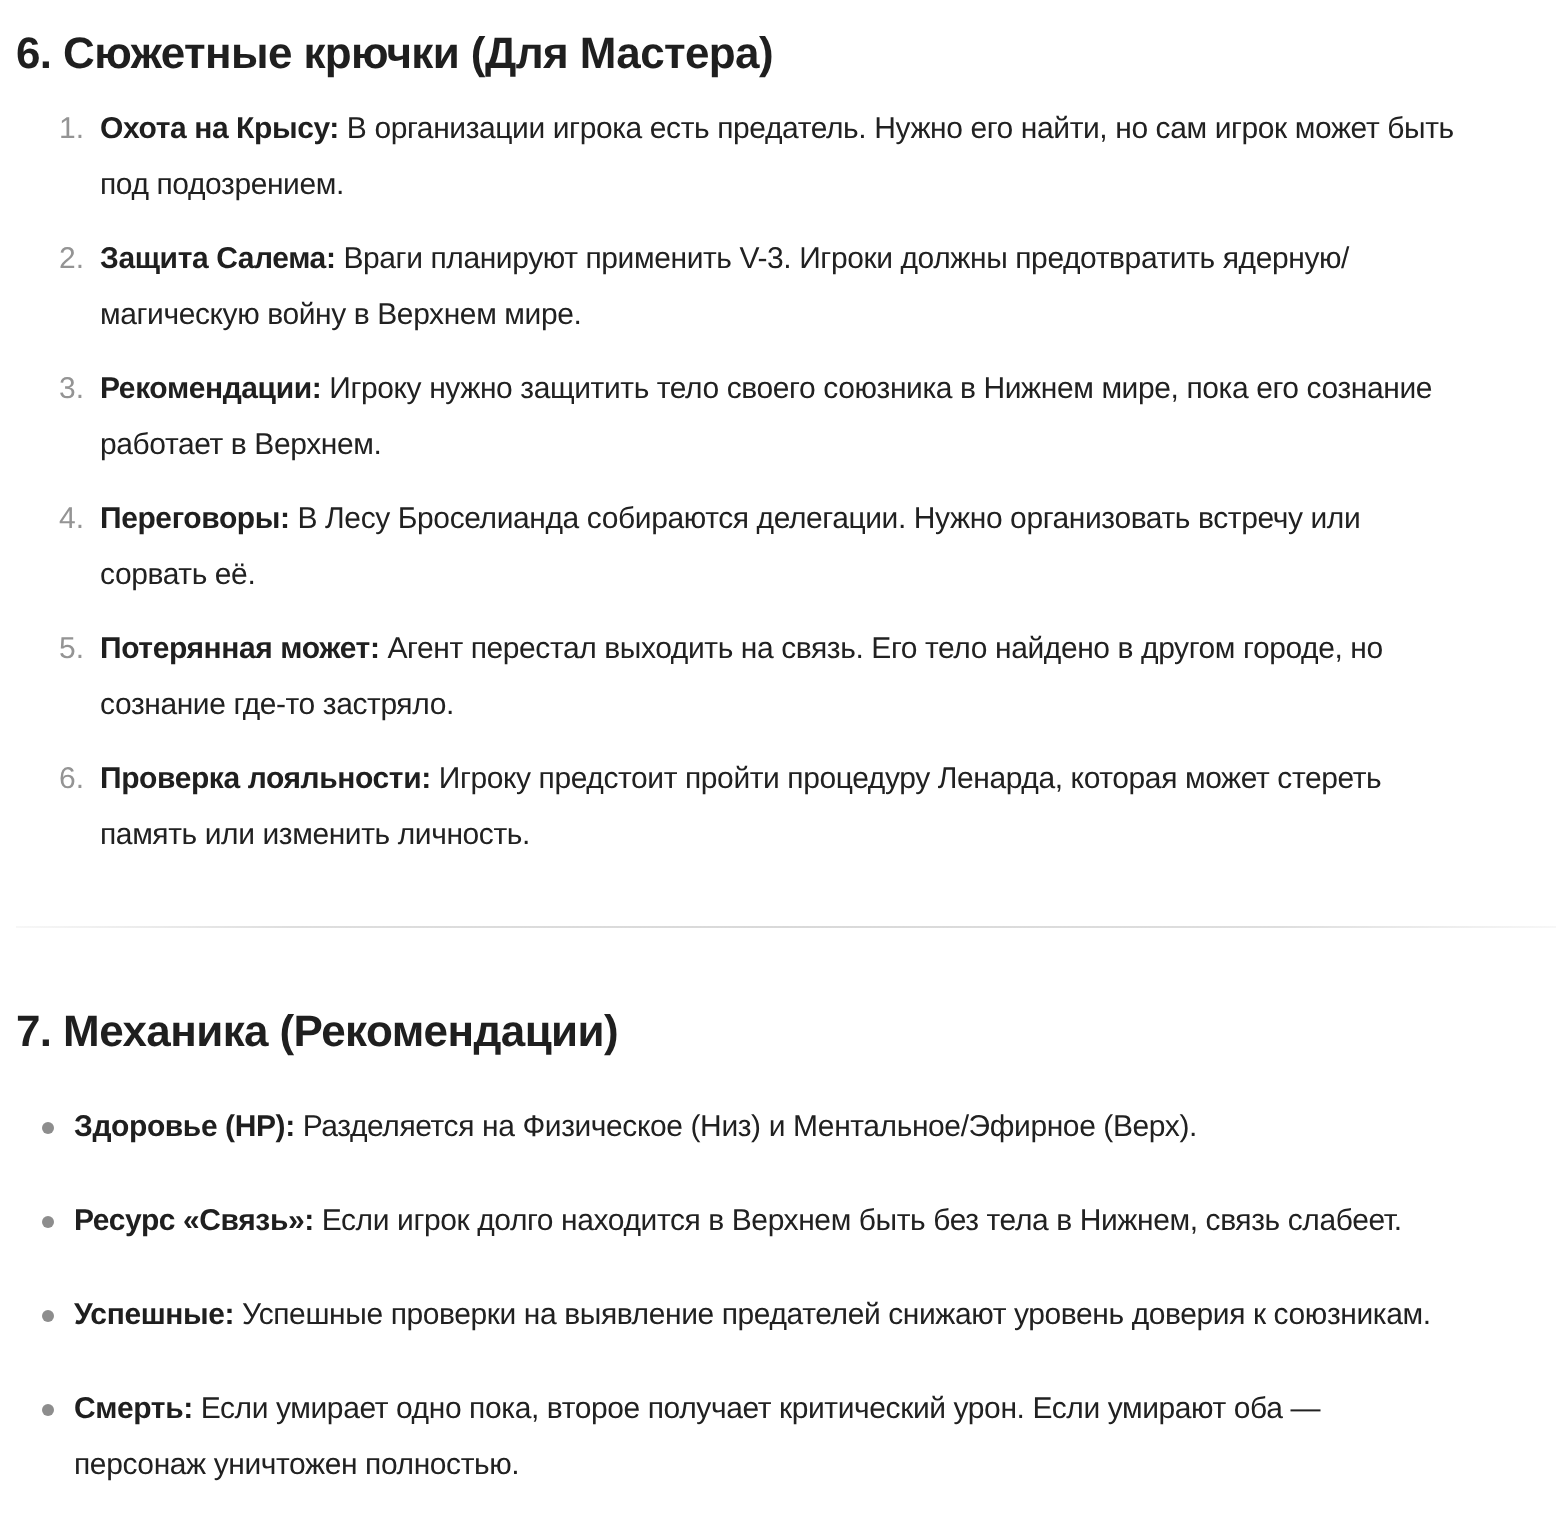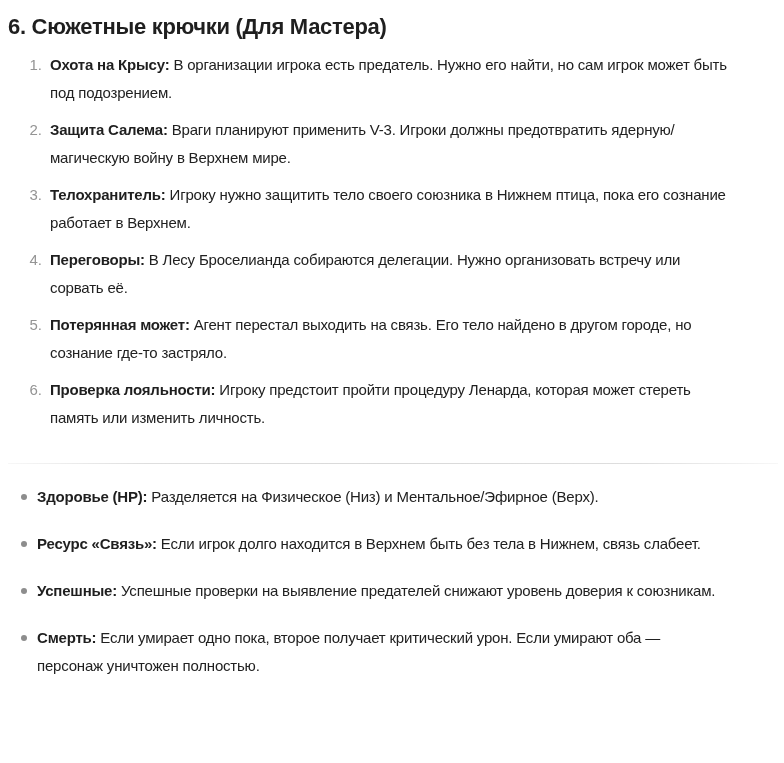--- a/index.html
+++ b/index.html
@@ -82,32 +82,33 @@
 
 <div class="doc">
 
   <h2 class="section-title">6. Сюжетные крючки (Для Мастера)</h2>
 
   <ol class="hook-list">
     <li><strong>Охота на Крысу:</strong><span> В организации игрока есть предатель. Нужно его найти, но сам игрок может быть
 под подозрением.</span></li>
     <li><strong>Защита Салема:</strong><span> Враги планируют применить V-3. Игроки должны предотвратить ядерную/
 магическую войну в Верхнем мире.</span></li>
-    <li><strong>Телохранитель:</strong><span> Игроку нужно защитить тело своего союзника в Нижнем птица, пока его сознание
+    <li><strong>Рекомендации:</strong><span> Игроку нужно защитить тело своего союзника в Нижнем мире, пока его сознание
 работает в Верхнем.</span></li>
     <li><strong>Переговоры:</strong><span> В Лесу Броселианда собираются делегации. Нужно организовать встречу или
 сорвать её.</span></li>
     <li><strong>Потерянная может:</strong><span> Агент перестал выходить на связь. Его тело найдено в другом городе, но
 сознание где-то застряло.</span></li>
     <li><strong>Проверка лояльности:</strong><span> Игроку предстоит пройти процедуру Ленарда, которая может стереть
 память или изменить личность.</span></li>
   </ol>
 
   <hr class="section-divider">
 
+  <h2 class="section-title second">7. Механика (Рекомендации)</h2>
 
   <ul class="mech-list">
     <li><strong>Здоровье (HP):</strong><span> Разделяется на Физическое (Низ) и Ментальное/Эфирное (Верх).</span></li>
     <li><strong>Ресурс «Связь»:</strong><span> Если игрок долго находится в Верхнем быть без тела в Нижнем, связь слабеет.</span></li>
     <li><strong>Успешные:</strong><span> Успешные проверки на выявление предателей снижают уровень доверия к союзникам.</span></li>
     <li><strong>Смерть:</strong><span> Если умирает одно пока, второе получает критический урон. Если умирают оба —
 персонаж уничтожен полностью.</span></li>
   </ul>
 
 </div>

